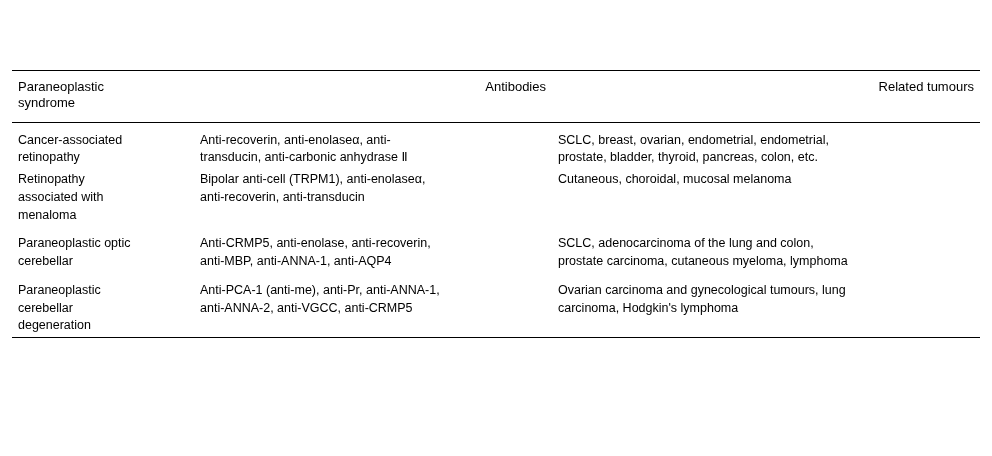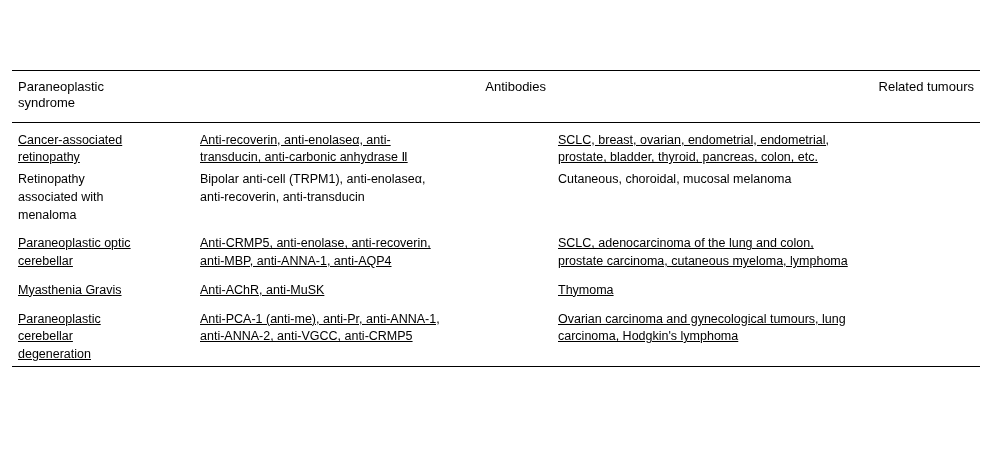--- a/index.html
+++ b/index.html
@@ -58,21 +58,20 @@
 
   tbody td {
     vertical-align: top;
     padding: 2px 6px 2px 6px;
     line-height: 1.42;
     font-size: 12.5px;
     text-align: left;
   }
   tbody tr.spaced td {
     padding-top: 9px;
-    text-decoration: underline;
   }
   .cell-text {
     display: block;
     white-space: pre-line;
   }
 </style>
 </head>
 <body>
 
 <div class="table-wrap">
@@ -133,31 +132,20 @@
         <td>
             <span class="cell-text">Anti-CRMP5, anti-enolase, anti-recoverin,
 anti-MBP, anti-ANNA-1, anti-AQP4</span>
           </td>
         <td>
             <span class="cell-text">SCLC, adenocarcinoma of the lung and colon,
 prostate carcinoma, cutaneous myeloma, lymphoma</span>
           </td>
       </tr>
       <tr class="spaced">
-        <td>
-            <span class="cell-text">Myasthenia Gravis</span>
-          </td>
-        <td>
-            <span class="cell-text">Anti-AChR, anti-MuSK</span>
-          </td>
-        <td>
-            <span class="cell-text">Thymoma</span>
-          </td>
-      </tr>
-      <tr class="spaced">
         <td class="rule-bottom">
             <span class="cell-text">Paraneoplastic
 cerebellar
 degeneration</span>
           </td>
         <td class="rule-bottom">
             <span class="cell-text">Anti-PCA-1 (anti-me), anti-Pr, anti-ANNA-1,
 anti-ANNA-2, anti-VGCC, anti-CRMP5</span>
           </td>
         <td class="rule-bottom">

